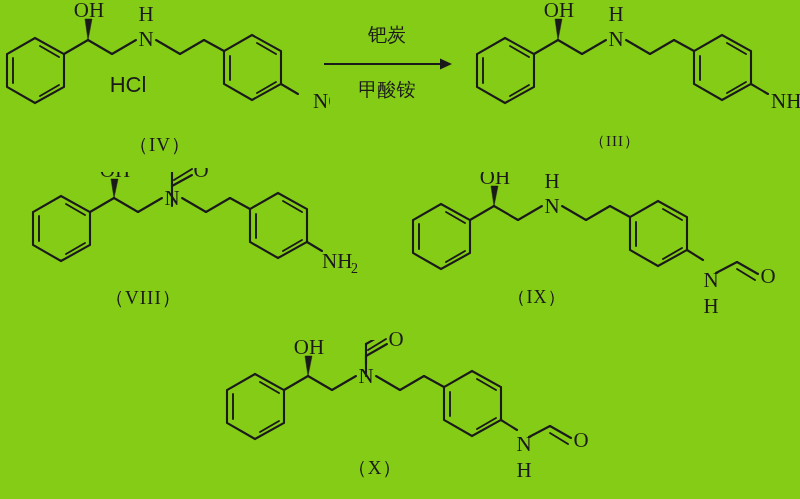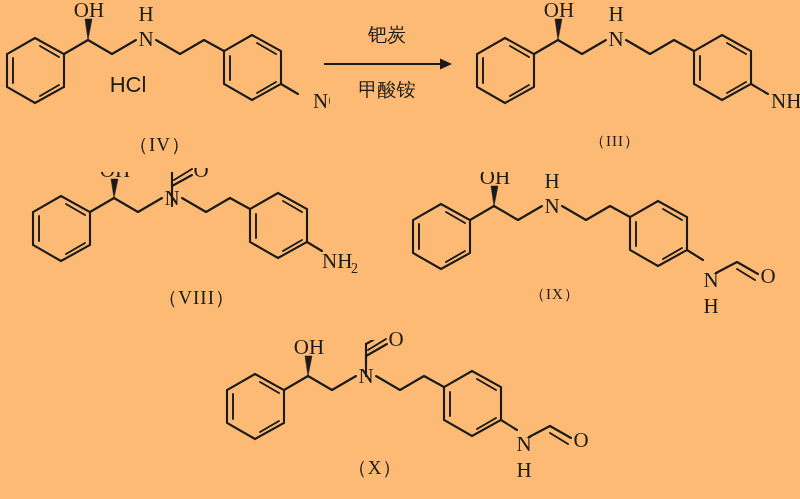--- a/index.html
+++ b/index.html
@@ -5,21 +5,21 @@
 <style>
   html, body {
     margin: 0;
     padding: 0;
     background: #ffffff;
   }
   #scheme {
     position: relative;
     width: 800px;
     height: 499px;
-    background: #fdba74;
+    background: #84cc16;
     overflow: hidden;
     font-family: "Liberation Serif", serif;
   }
   svg { display: block; }
   .bond {
     stroke: #1a1a1a;
     stroke-width: 2.1;
     fill: none;
     stroke-linecap: round;
   }
@@ -175,21 +175,21 @@
       <line class="bond" x1="22" y1="18" x2="22" y2="38"></line>
       <line class="bond" x1="22" y1="18" x2="42" y2="7"></line>
       <line class="bond-inner" x1="24" y1="12" x2="42" y2="1"></line>
     </g>
     <text class="atom" x="51" y="9">O</text>
   </svg>
   <svg style="position:absolute; left:310px; top:240px;" width="90" height="50" viewBox="0 0 90 50">
     <text class="atom" x="12" y="28" style="text-anchor:start;">NH</text>
     <text class="atom-sub" x="41" y="33">2</text>
   </svg>
-  <div style="position:absolute; left:105px; top:285px; width:130px; text-align:right;
+  <div style="position:absolute; left:105px; top:285px; width:130px; text-align:left;
               font-family:'Liberation Serif',serif; font-size:19px; color:#1a1a1a; letter-spacing:1px;">（VIII）</div>
 
   <svg style="position:absolute; left:400px; top:172px;" width="340" height="140" viewBox="0 0 340 140">
     <g>
       <polygon class="bond" points="13,48 13,81 41,97 70,81 70,48 41,32"></polygon>
       <line class="bond-inner" x1="19" y1="52" x2="19" y2="77"></line>
       <line class="bond-inner" x1="46" y1="90" x2="65" y2="79"></line>
       <line class="bond-inner" x1="65" y1="51" x2="46" y2="40"></line>
     </g>
     <g>
@@ -216,22 +216,22 @@
   <svg style="position:absolute; left:690px; top:255px;" width="110" height="75" viewBox="0 0 110 75">
     <g>
       <line class="bond" x1="26" y1="18" x2="47" y2="7"></line>
       <line class="bond" x1="47" y1="7" x2="68" y2="19"></line>
       <line class="bond-inner" x1="47" y1="14" x2="65" y2="25"></line>
     </g>
     <text class="atom" x="21" y="32">N</text>
     <text class="atom" x="21" y="58">H</text>
     <text class="atom" x="78" y="28">O</text>
   </svg>
-  <div style="position:absolute; left:495px; top:285px; width:120px; text-align:center;
-              font-family:'Liberation Serif',serif; font-size:15px; color:#1a1a1a; letter-spacing:1px;">（IX）</div>
+  <div style="position:absolute; left:477px; top:285px; width:120px; text-align:center;
+              font-family:'Liberation Serif',serif; font-size:18px; color:#1a1a1a; letter-spacing:1px;">（IX）</div>
 
   <svg style="position:absolute; left:205px; top:340px;" width="400" height="150" viewBox="0 0 400 150">
     <g>
       <polygon class="bond" points="22,50 22,83 50,99 79,83 79,50 50,34"></polygon>
       <line class="bond-inner" x1="28" y1="54" x2="28" y2="79"></line>
       <line class="bond-inner" x1="55" y1="92" x2="74" y2="81"></line>
       <line class="bond-inner" x1="74" y1="53" x2="55" y2="42"></line>
     </g>
     <g>
       <line class="bond" x1="79" y1="50" x2="103" y2="36"></line>

